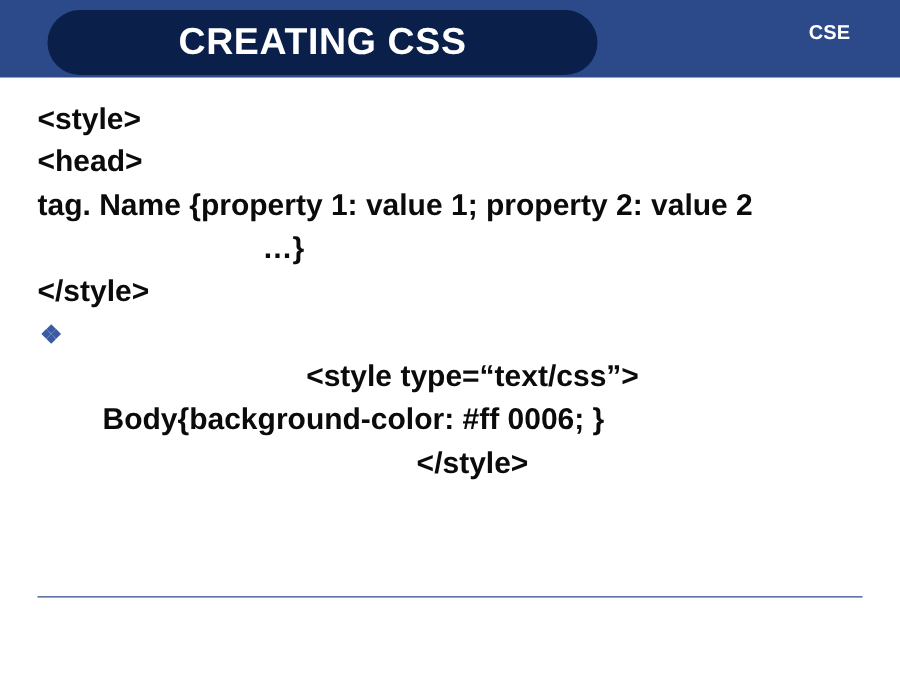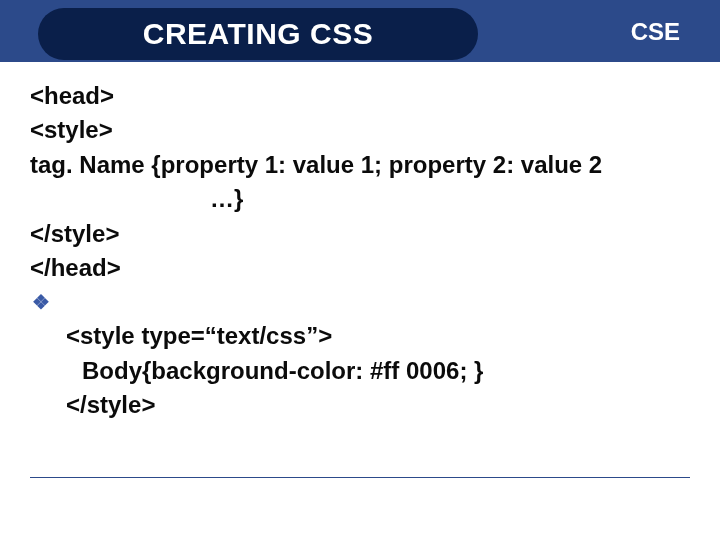--- a/index.html
+++ b/index.html
@@ -34,21 +34,21 @@
     color: #ffffff;
     font-size: 30px;
     font-weight: bold;
     letter-spacing: 0.5px;
   }
   .badge {
     position: absolute;
     right: 40px;
     top: 18px;
     color: #ffffff;
-    font-size: 24px;
+    font-size: 16px;
     font-weight: bold;
   }
   .content {
     padding: 18px 30px 0 30px;
     font-size: 24px;
     line-height: 1.35;
     color: #0b0b0b;
     font-weight: bold;
   }
   .content .line { margin-bottom: 2px; }
@@ -57,21 +57,21 @@
     display: flex;
     align-items: flex-start;
   }
   .bullet {
     color: #3a5aa6;
     font-size: 20px;
     margin-right: 6px;
     margin-left: 2px;
     line-height: 1.6;
   }
-  .exp-indent { padding-left: 36px; }
+  .exp-indent { padding-left: 36px; text-align: center; }
   .exp-indent2 { padding-left: 52px; }
   .footer-line {
     position: absolute;
     left: 30px;
     right: 30px;
     bottom: 62px;
     height: 0;
     border-top: 1.5px solid #2c4a8a;
   }
 </style>
@@ -79,26 +79,25 @@
 <body>
 
 <div class="header-bar">
   <div class="title-pill">
     <span class="title-text">CREATING CSS</span>
   </div>
   <div class="badge">CSE</div>
 </div>
 
 <div class="content">
+  <div class="line">&lt;style&gt;</div>
   <div class="line">&lt;head&gt;</div>
-  <div class="line">&lt;style&gt;</div>
   <div class="line">tag. Name {property 1: value 1; property 2: value 2</div>
   <div class="line indent1">…}</div>
   <div class="line">&lt;/style&gt;</div>
-  <div class="line">&lt;/head&gt;</div>
   <div class="line bullet-row">
     <span class="bullet">❖</span>
   </div>
   <div class="line exp-indent">&lt;style type=“text/css”&gt;</div>
   <div class="line exp-indent2">Body{background-color: #ff 0006; }</div>
   <div class="line exp-indent">&lt;/style&gt;</div>
 </div>
 
 <div class="footer-line"></div>
 

